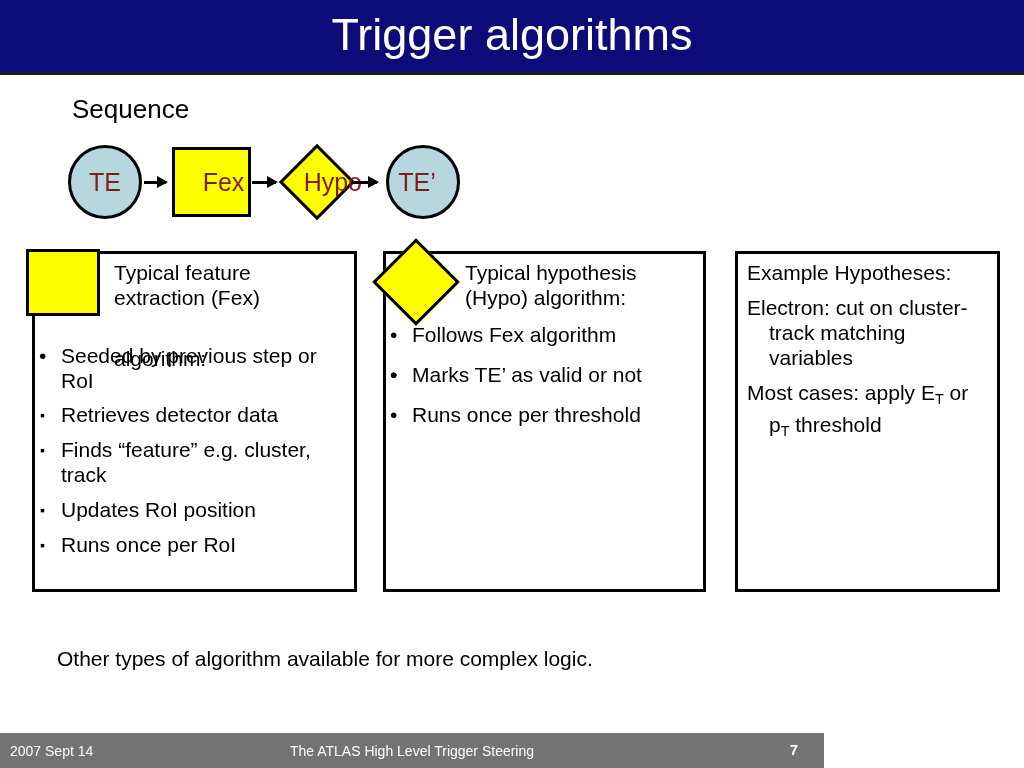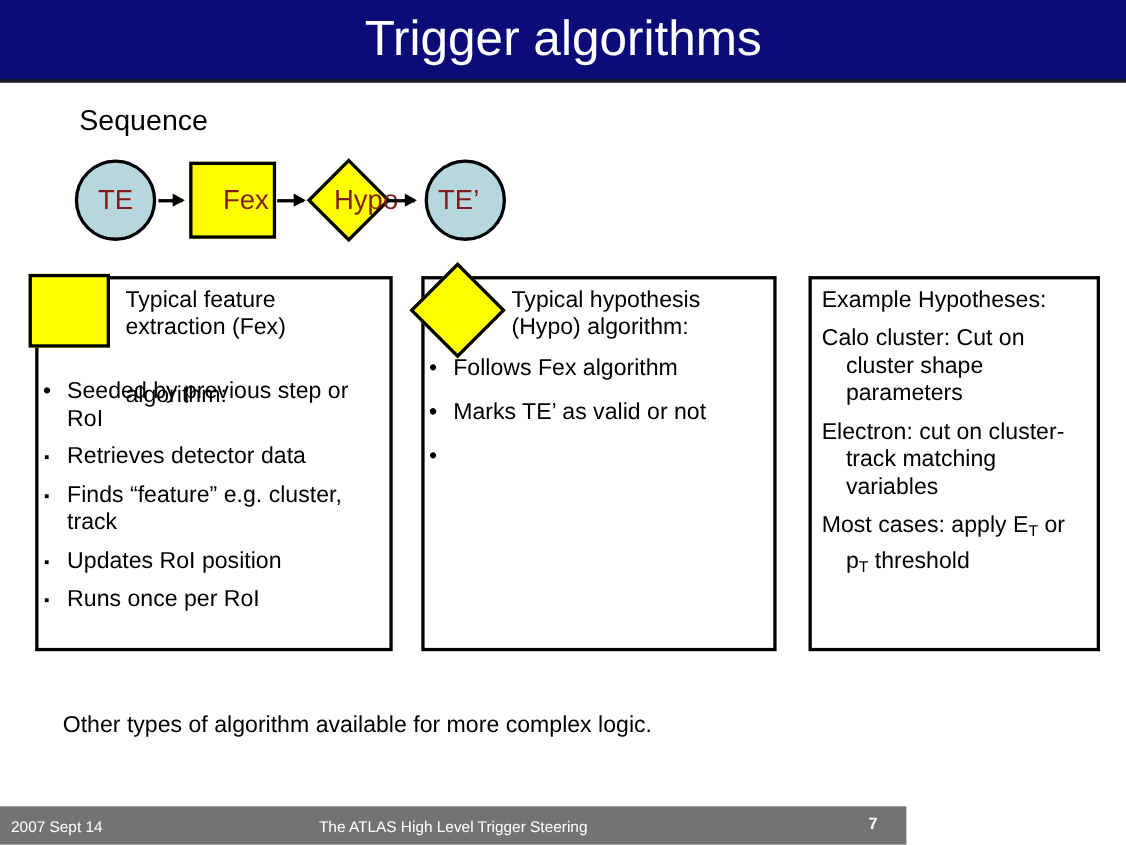--- a/index.html
+++ b/index.html
@@ -296,30 +296,30 @@
       </li>
       <li class="bullet-item" style="margin-bottom:15px;">
         <span class="bullet-glyph">•</span>
       </li>
       <li class="bullet-item" style="margin-bottom:15px;">
         <span class="bullet-glyph">•</span>
         <span>Marks TE’ as valid or not</span>
       </li>
       <li class="bullet-item">
         <span class="bullet-glyph">•</span>
+        <span>Runs once per threshold</span>
       </li>
     </ul>
   </div>
 </div>
 <div id="hypo-marker"></div>
 
 <div class="content-box" style="left:735px; top:251px; width:265px; height:341px;">
   <div class="box-body" style="padding:6px 9px 0 9px;">
     <p class="plain-para">Example Hypotheses:</p>
-    <p class="plain-para">Calo cluster: Cut on cluster shape parameters</p>
     <p class="plain-para">Electron: cut on cluster-track matching variables</p>
     <p class="plain-para">
       <span>Most cases: apply E</span><sub>T</sub><span> or p</span><sub>T</sub><span> threshold</span>
     </p>
   </div>
 </div>
 
 <div id="footnote">Other types of algorithm available for more complex logic.</div>
 
 <div id="footer-bar">

